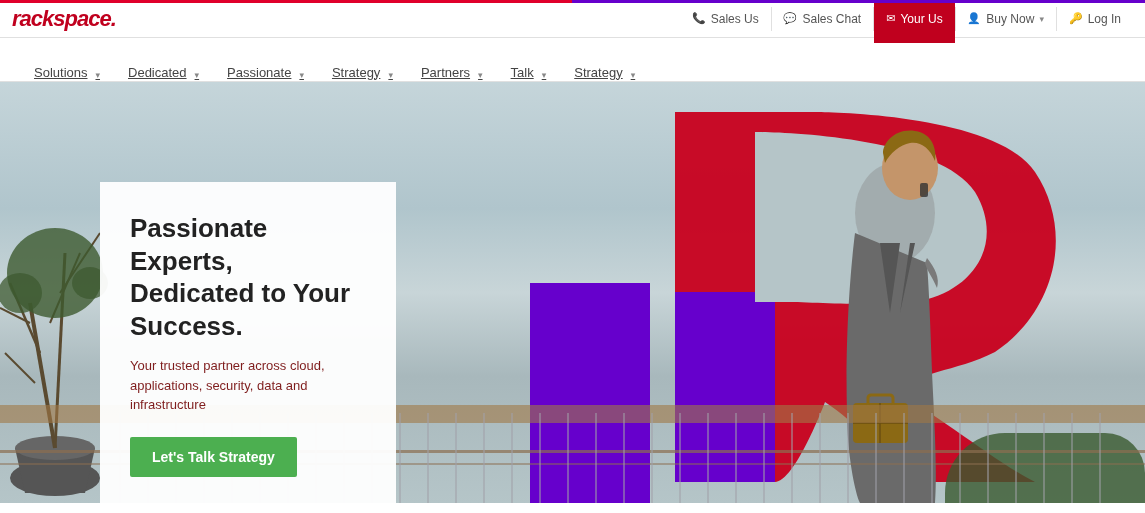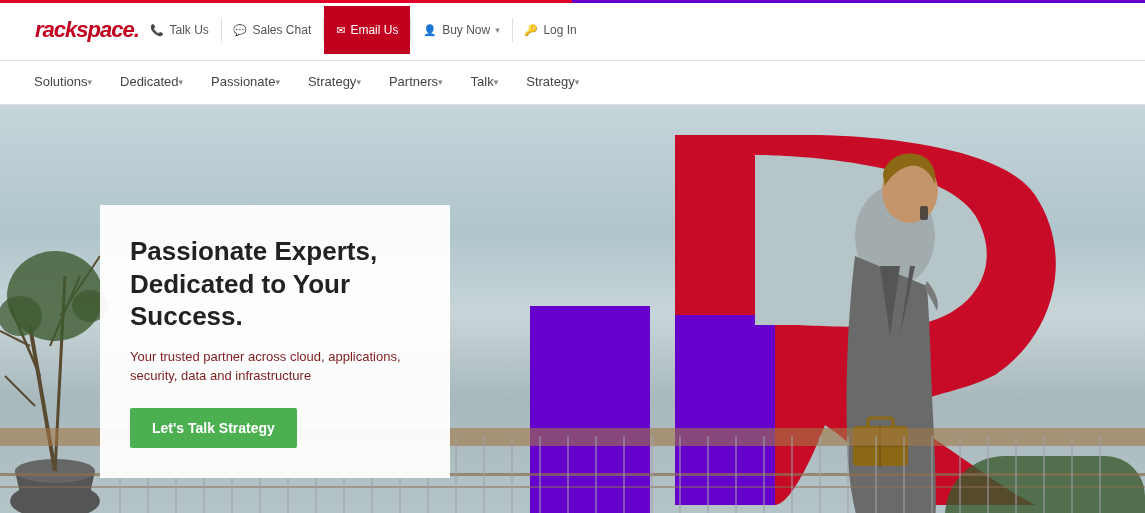--- a/index.html
+++ b/index.html
@@ -4,23 +4,23 @@
   <style>
     * { margin: 0; padding: 0; box-sizing: border-box; }
     body { font-family: Arial, sans-serif; width: 1145px; overflow: hidden; }
 
     
     .top-bar {
       background: #fff;
       border-bottom: 1px solid #e0e0e0;
       display: flex;
       align-items: center;
-      justify-content: flex-start;
-      padding: 0 35px;
-      height: 61px;
+      justify-content: space-between;
+      padding: 0 12px;
+      height: 38px;
       position: relative;
     }
     .top-bar::before {
       content: '';
       position: absolute;
       top: 0; left: 0; right: 0;
       height: 3px;
       background: linear-gradient(to right, #e0002b 50%, #6600cc 50%);
     }
     .logo {
@@ -64,29 +64,30 @@
     .nav-bar {
       background: #fff;
       border-bottom: 1px solid #e0e0e0;
       display: flex;
       align-items: center;
       padding: 0 20px;
       height: 44px;
     }
     .nav-item {
       display: flex;
-      align-items: center;
-      gap: 0;
+      align-items: flex-end;
+      gap: 8px;
       padding: 0 14px;
       height: 44px;
       font-size: 13px;
       color: #444;
       cursor: pointer;
       border-bottom: 2px solid transparent;
       white-space: nowrap;
+      text-decoration: underline;
     }
     .chevron { font-size: 9px; color: #888; }
 
     
     .hero {
       position: relative;
       width: 1145px;
       height: 421px;
       overflow: hidden;
       background: #b0c0c8;
@@ -107,21 +108,21 @@
       z-index: 2;
     }
 
     
     .hero-content {
       position: absolute;
       left: 100px;
       top: 100px;
       background: rgba(255,255,255,0.95);
       padding: 30px 35px 30px 30px;
-      width: 350px;
+      width: 296px;
       z-index: 10;
     }
     .hero-headline {
       font-size: 26px;
       font-weight: bold;
       color: #222;
       line-height: 1.25;
       margin-bottom: 14px;
     }
     .hero-subtext {
@@ -142,31 +143,31 @@
     }
   </style>
 </head>
 <body>
 
 <div class="top-bar">
   <div class="logo">rackspace.</div>
   <div class="top-actions">
     <a class="top-action-item">
       <span class="icon">📞</span>
-      <span>Talk Us</span>
+      <span>Sales Us</span>
     </a>
     <div class="divider-v"></div>
     <a class="top-action-item">
       <span class="icon">💬</span>
       <span>Sales Chat</span>
     </a>
     <div class="divider-v"></div>
     <a class="top-action-item email-us">
       <span class="icon">✉</span>
-      <span>Email Us</span>
+      <span>Your Us</span>
     </a>
     <div class="divider-v"></div>
     <a class="top-action-item">
       <span class="icon">👤</span>
       <span>Buy Now</span>
       <span class="chevron">▾</span>
     </a>
     <div class="divider-v"></div>
     <a class="top-action-item">
       <span class="icon">🔑</span>

